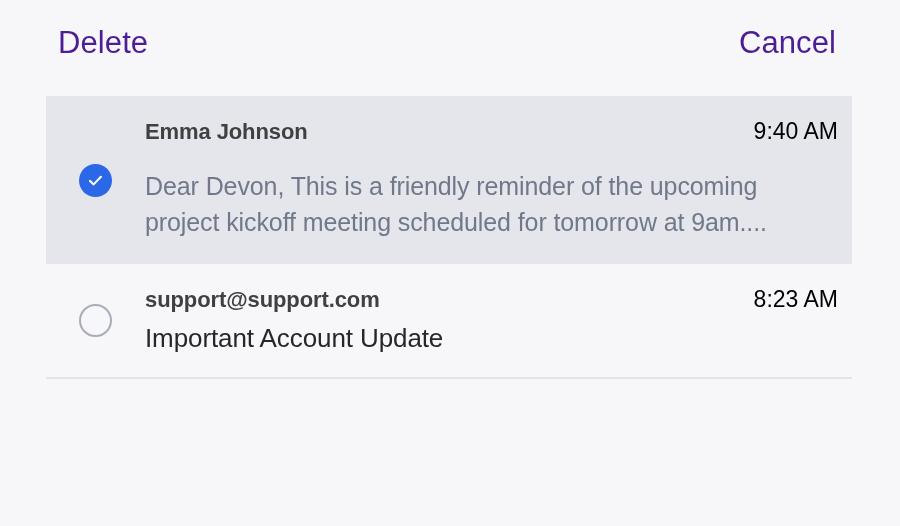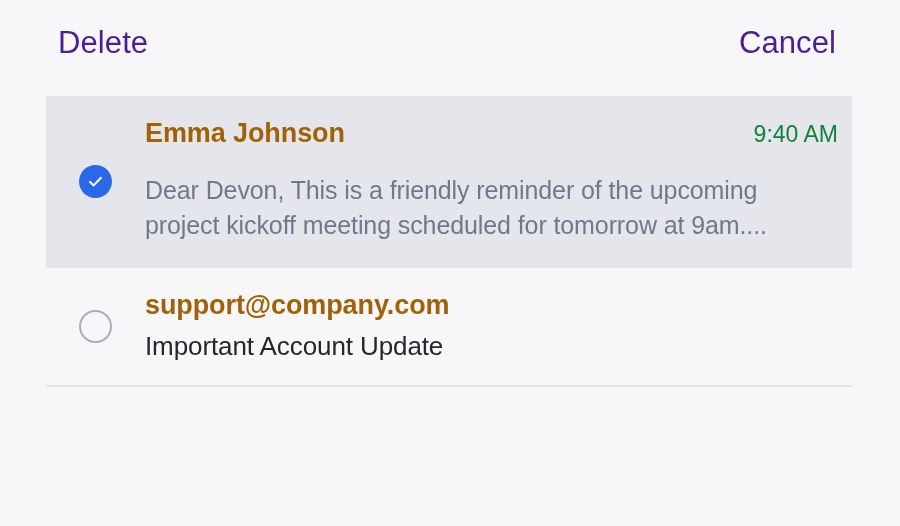--- a/index.html
+++ b/index.html
@@ -117,34 +117,34 @@
   }
 
   .row-top {
     display: flex;
     align-items: baseline;
     justify-content: space-between;
     gap: 16px;
   }
 
   .sender {
-    font-size: 27px;
+    font-size: 22px;
     font-weight: 700;
-    color: #a16207;
+    color: #404040;
     letter-spacing: -0.1px;
     line-height: 1.14;
     white-space: nowrap;
     overflow: hidden;
     text-overflow: ellipsis;
   }
 
   .timestamp {
     font-size: 23px;
     font-weight: 400;
-    color: #15803d;
+    color: #000000;
     white-space: nowrap;
     flex: 0 0 auto;
   }
 
   .subject {
     margin-top: 10px;
     font-size: 26px;
     font-weight: 400;
     color: #26272b;
     line-height: 1.16;
@@ -199,21 +199,22 @@
         <div class="preview">Dear Devon, This is a friendly reminder of the upcoming project kickoff meeting scheduled for tomorrow at 9am....</div>
       </div>
     </div>
 
     <div class="email-row">
       <div class="check-col">
         <span class="check-circle off"></span>
       </div>
       <div class="content-col">
         <div class="row-top">
-          <div class="sender">support@company.com</div>
+          <div class="sender">support@support.com</div>
+          <div class="timestamp">8:23 AM</div>
         </div>
         <div class="subject">Important Account Update</div>
       </div>
     </div>
 
     <div class="divider"></div>
 
   </div>
 </div>
 

